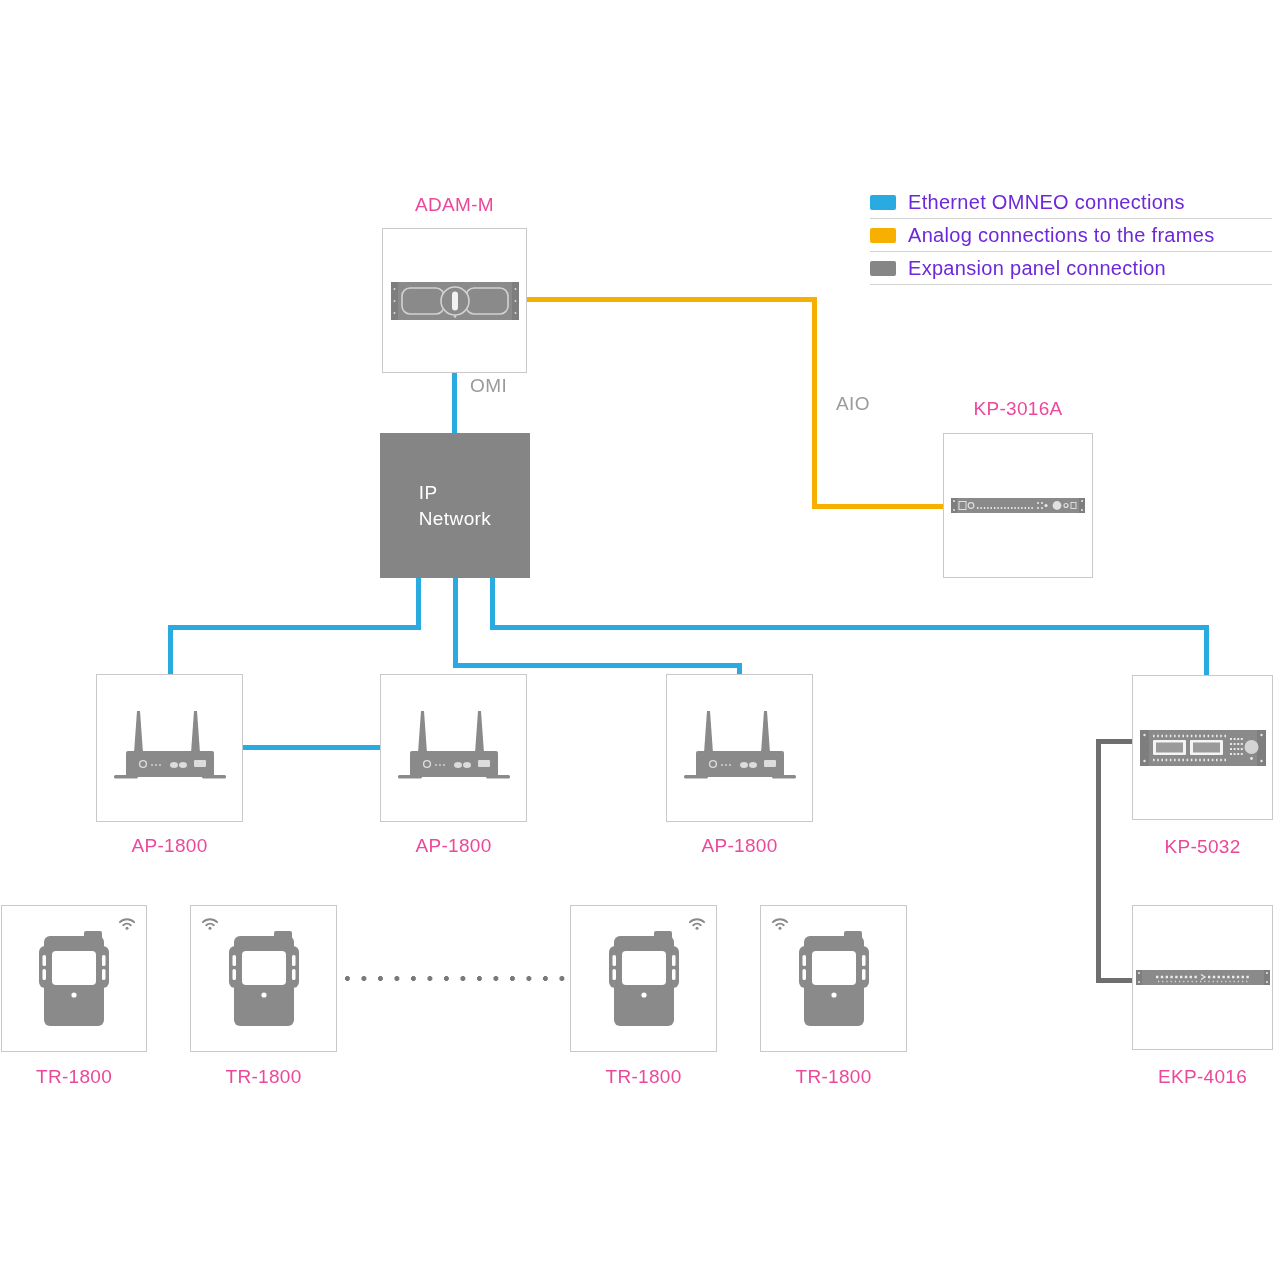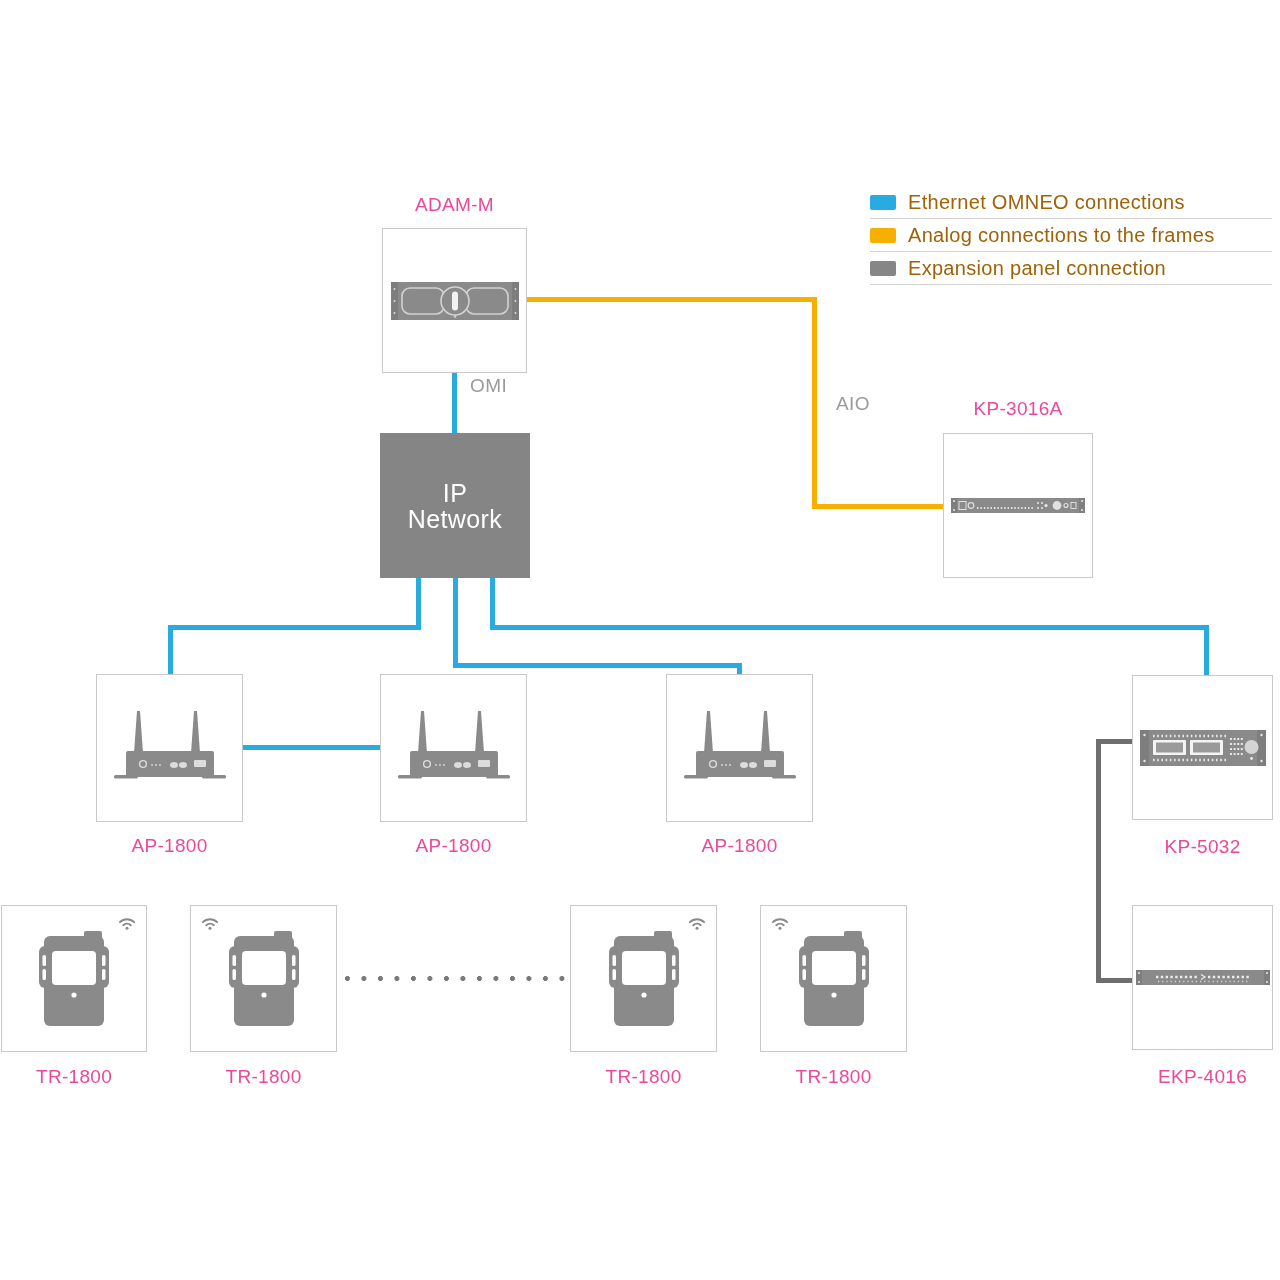--- a/index.html
+++ b/index.html
@@ -4,37 +4,37 @@
 <style>
   html,body{margin:0;padding:0;background:#ffffff;}
   .canvas{position:relative;width:1280px;height:1280px;background:#ffffff;overflow:hidden;
           font-family:"Liberation Sans",sans-serif;}
   
   .nodebox{position:absolute;background:#ffffff;border:1px solid #c9c9c9;box-sizing:border-box;
            display:flex;align-items:center;justify-content:center;}
   .node-label{position:absolute;text-align:center;font-size:19px;color:#ec4899;letter-spacing:.3px;}
   
   .ipbox{position:absolute;background:#858585;display:flex;align-items:center;justify-content:center;}
-  .iptext{color:#ffffff;font-size:25px;letter-spacing:.4px;text-align:center;white-space:pre-line;line-height:26px;}
+  .iptext{color:#ffffff;font-size:19px;letter-spacing:.4px;text-align:left;white-space:pre-line;line-height:26px;}
   
   .line{position:absolute;}
   .blue{background:#29abe2;}
   .orange{background:#f7b000;}
   .grayln{background:#6e6e6e;}
   
   .dotted{position:absolute;left:344px;top:975px;width:228px;height:7px;
           background-image:radial-gradient(circle 2.4px at 3.5px 3.5px,#7a7a7a 95%,transparent 100%);
           background-size:16.5px 7px;background-repeat:repeat-x;}
   
   .edge-label{position:absolute;font-size:19px;color:#9a9a9a;letter-spacing:.4px;}
   
   .legend{position:absolute;left:870px;top:186px;width:402px;}
   .legend-row{display:flex;align-items:center;gap:12px;height:32px;border-bottom:1px solid #d2d2d2;}
   .legend-swatch{width:26px;height:15px;border-radius:2px;flex:0 0 auto;}
-  .legend-text{font-size:20px;color:#a16207;letter-spacing:.3px;white-space:nowrap;}
+  .legend-text{font-size:20px;color:#6d28d9;letter-spacing:.3px;white-space:nowrap;}
   
   .wifi{position:absolute;top:8px;}
   .wifi.right{right:9px;} .wifi.left{left:9px;}
 </style>
 </head>
 <body>
 
 <div class="canvas">
 
   <div class="legend">

